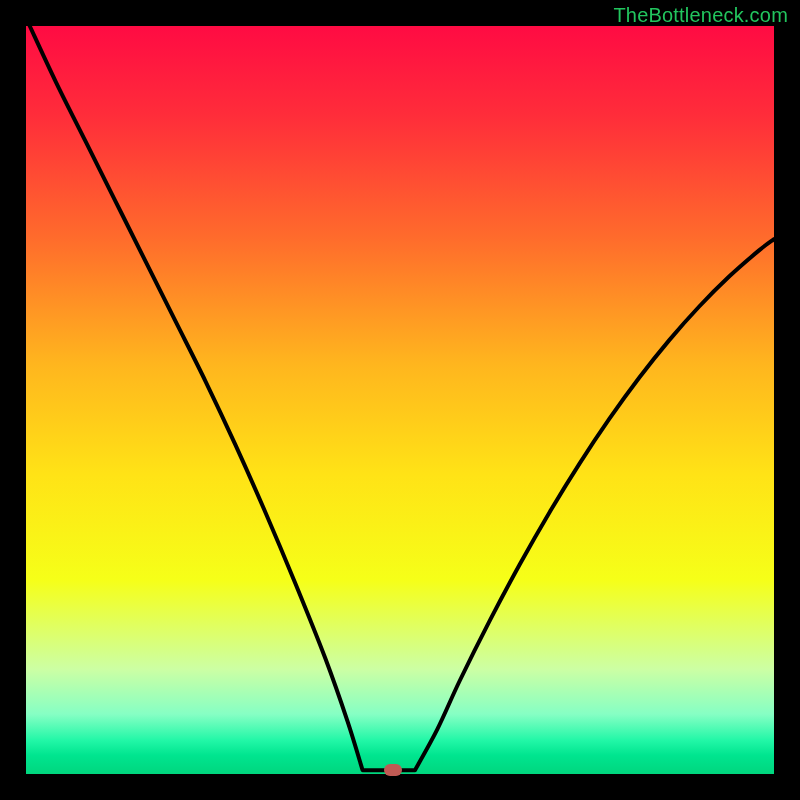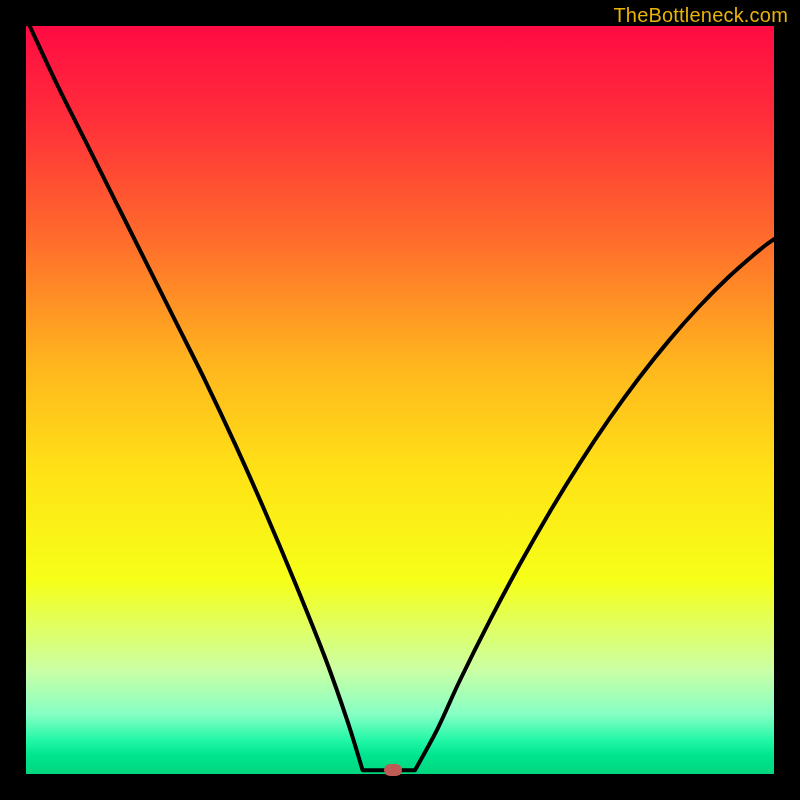--- a/index.html
+++ b/index.html
@@ -22,21 +22,21 @@
     top: 26px;
     width: 748px;
     height: 748px;
   }
   .watermark {
     position: absolute;
     top: 4px;
     right: 12px;
     font-family: Arial, Helvetica, sans-serif;
     font-size: 20px;
-    color: #eab308;
+    color: #22c55e;
     font-weight: 400;
     letter-spacing: 0.2px;
   }
   .marker {
     position: absolute;
     width: 18px;
     height: 12px;
     border-radius: 6px;
     background: #c05a54;
     transform: translate(-50%, -50%);

